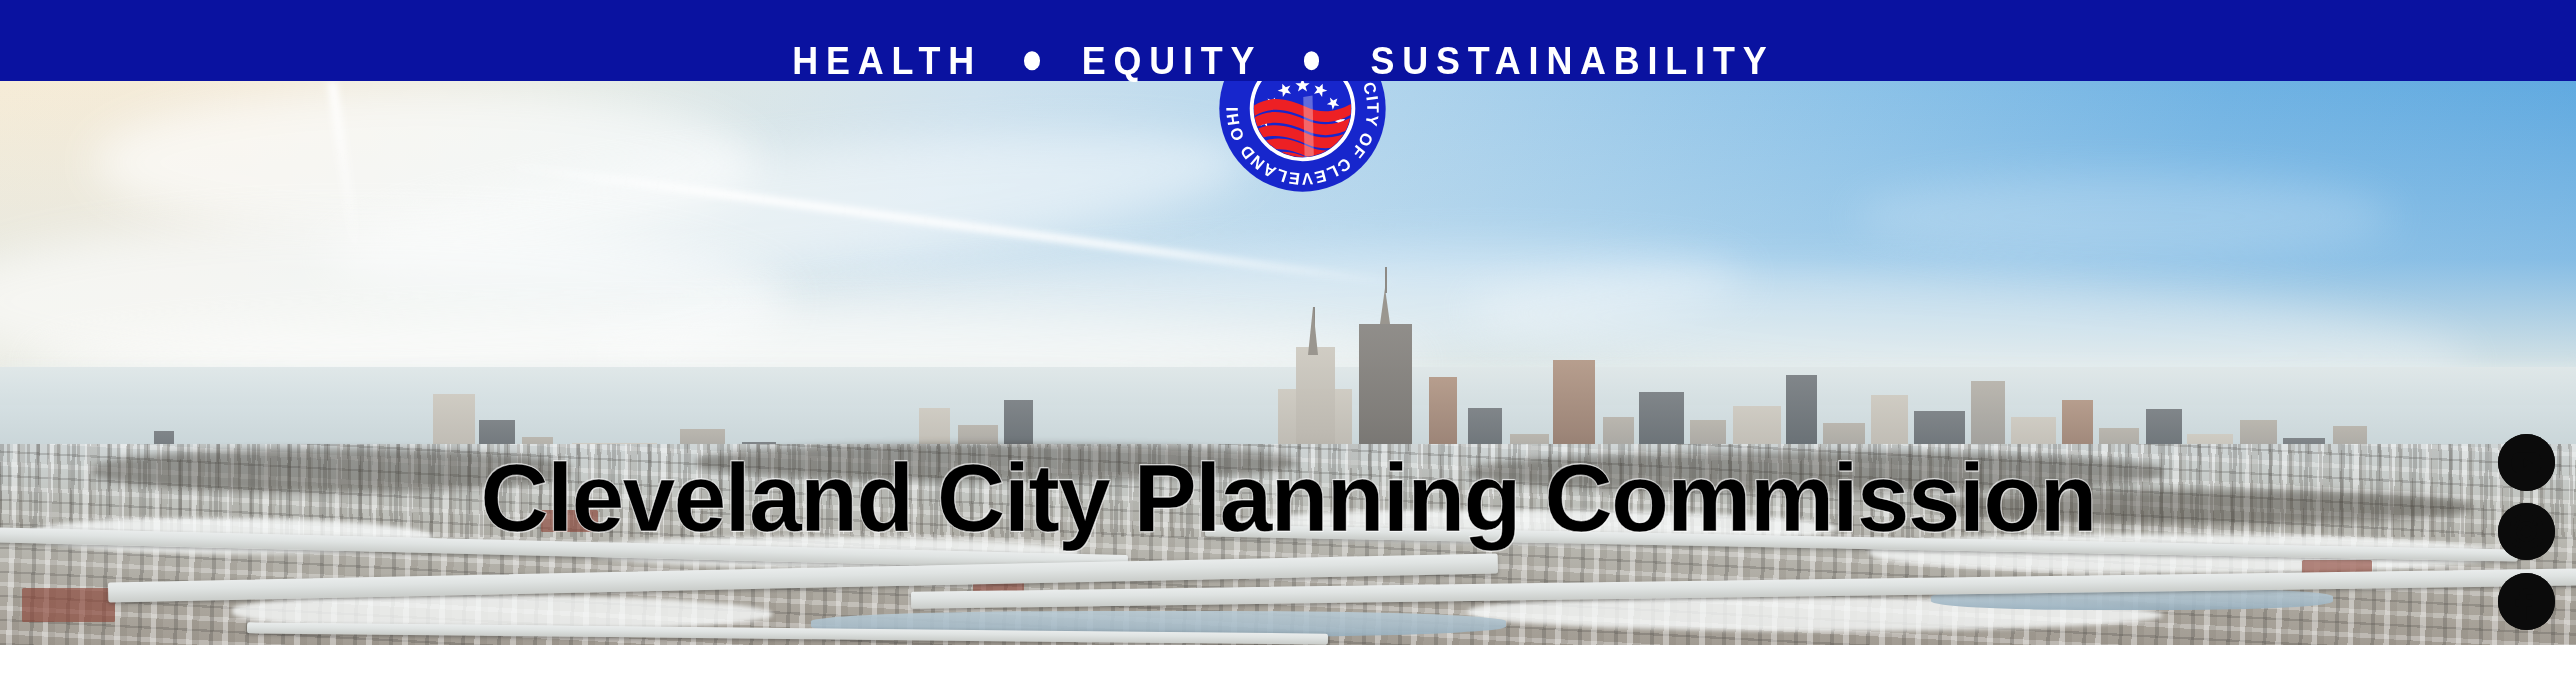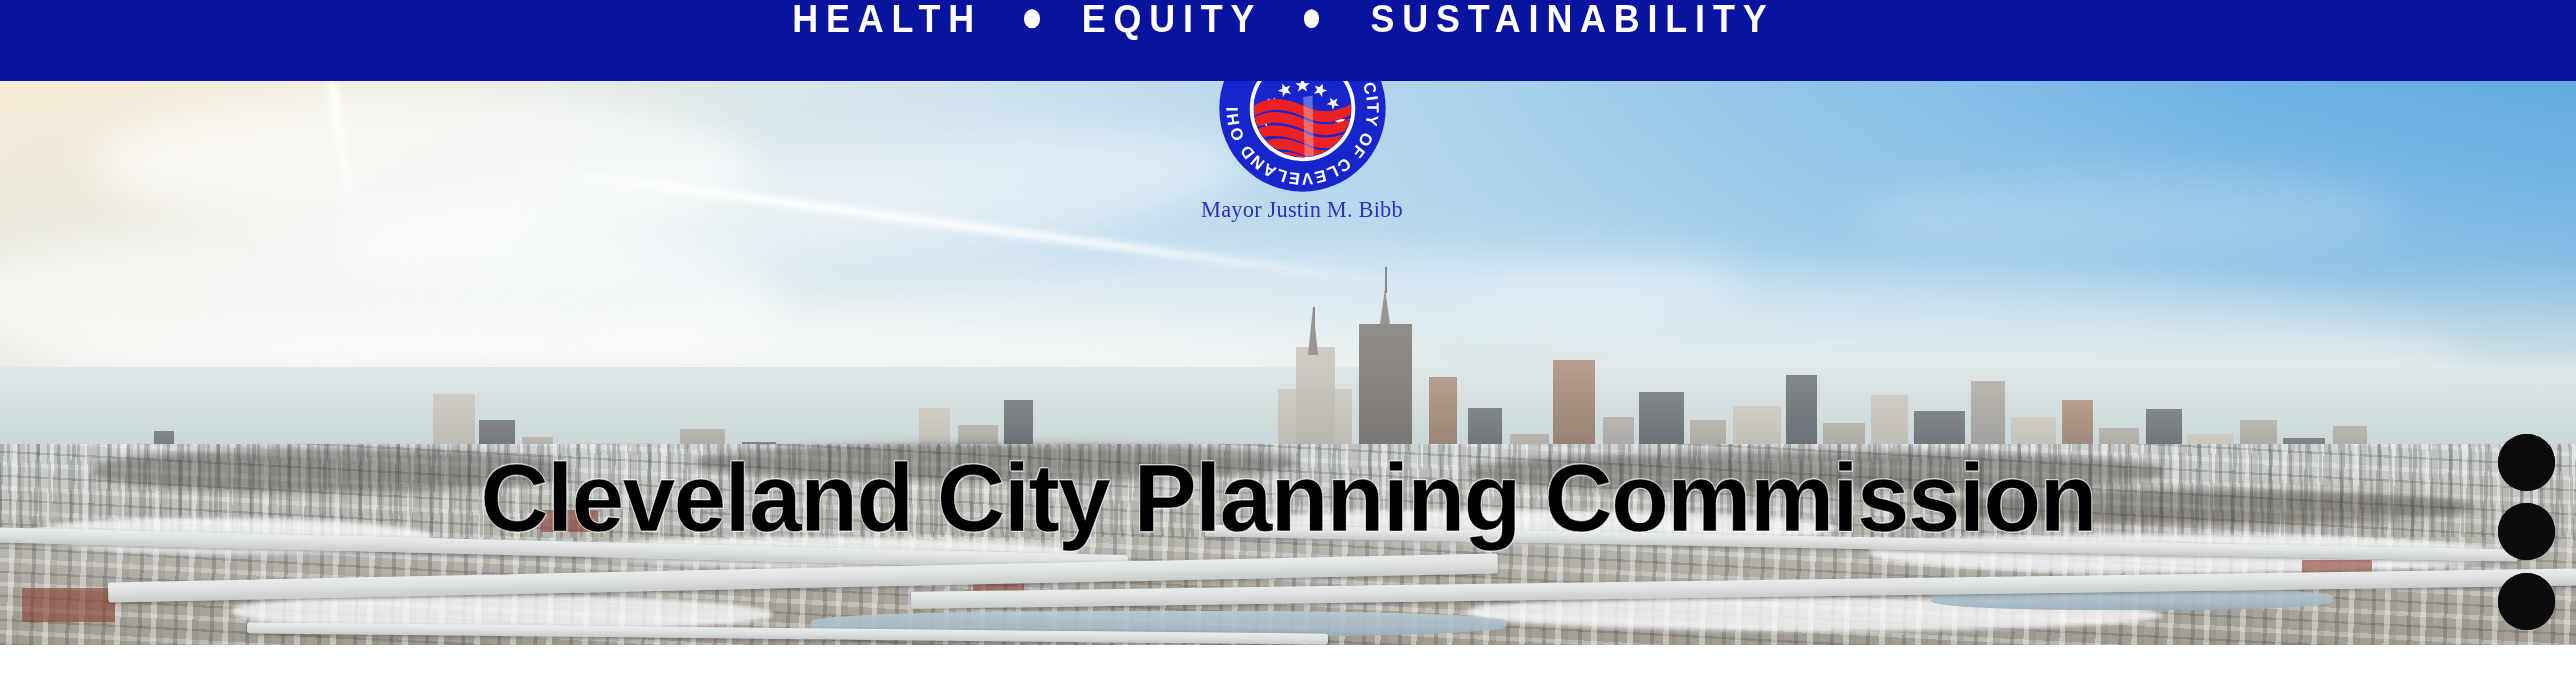--- a/index.html
+++ b/index.html
@@ -22,21 +22,21 @@
   }
 
   
   .top-banner {
     position: absolute;
     left: 0; top: 0;
     width: 2576px;
     height: 81px;
     background: #0A12A0;
     display: flex;
-    align-items: flex-start;
+    align-items: flex-end;
     justify-content: center;
     z-index: 40;
   }
   .banner-inner {
     display: flex;
     align-items: center;
     gap: 34px;
     transform: translateY(-0.8px);
   }
   .banner-word {
@@ -481,21 +481,20 @@
         <g clip-path="url(#flagclip)">
           <path d="M48,107 C72,92 96,100 116,109 C136,118 154,116 176,104 L176,118 C154,130 136,132 116,123 C96,114 72,106 48,121 Z" fill="#ED2024"></path>
           <path d="M46,124 C70,109 96,117 116,126 C136,135 156,133 178,121 L178,135 C156,147 136,149 116,140 C96,131 70,123 46,138 Z" fill="#ED2024"></path>
           <path d="M46,141 C70,126 96,134 116,143 C136,152 156,150 178,138 L178,152 C156,164 136,166 116,157 C96,148 70,140 46,155 Z" fill="#ED2024"></path>
           <path d="M52,158 C74,144 98,151 118,160 C138,169 156,167 176,156 L176,170 C156,181 138,183 118,174 C98,165 74,158 52,172 Z" fill="#ED2024"></path>
           <path d="M62,174 C82,162 102,168 120,176 C138,184 152,183 168,174 L168,188 C152,197 138,198 120,190 C102,182 82,176 62,188 Z" fill="#ED2024"></path>
           <path d="M112,96 L124,94 L126,186 L114,188 Z" fill="#FFFFFF" opacity="0.32"></path>
         </g>
       </svg>
     </div>
-    <div class="mayor-name">Mayor Justin M. Bibb</div>
   </div>
 
   <div class="main-title">Cleveland City Planning Commission</div>
 
   <div class="social-rail">
 
     <a class="social-btn" href="#" aria-label="YouTube">
       <span>
         <svg width="57" height="57" viewBox="0 0 74 74" xmlns="http://www.w3.org/2000/svg">
           <defs>

